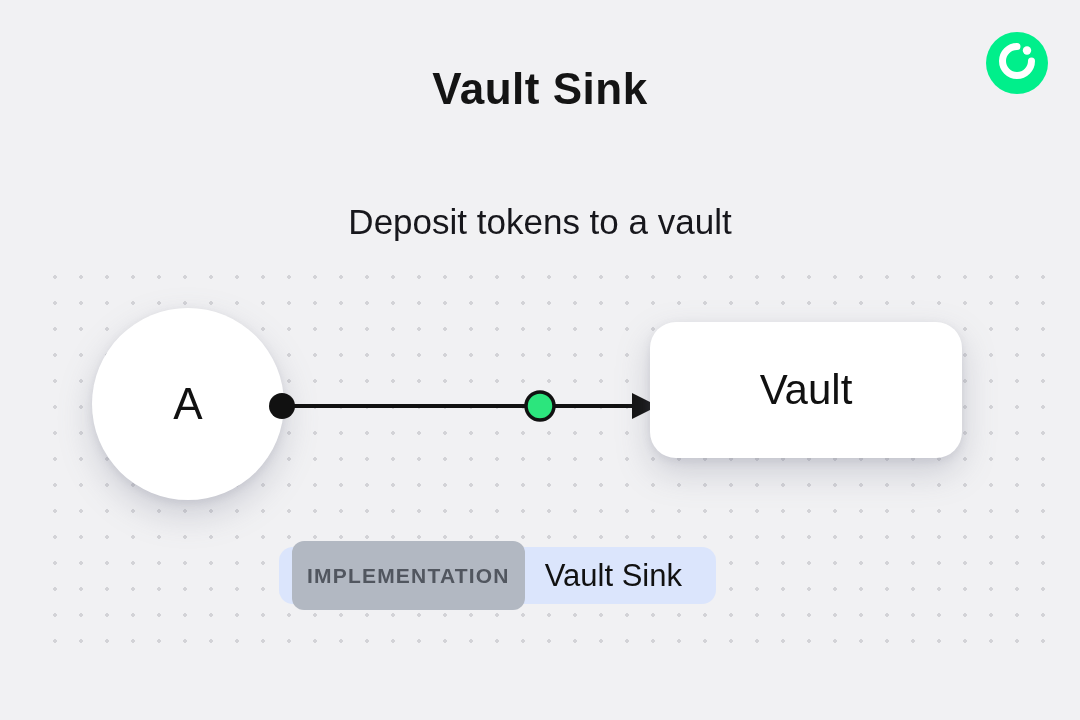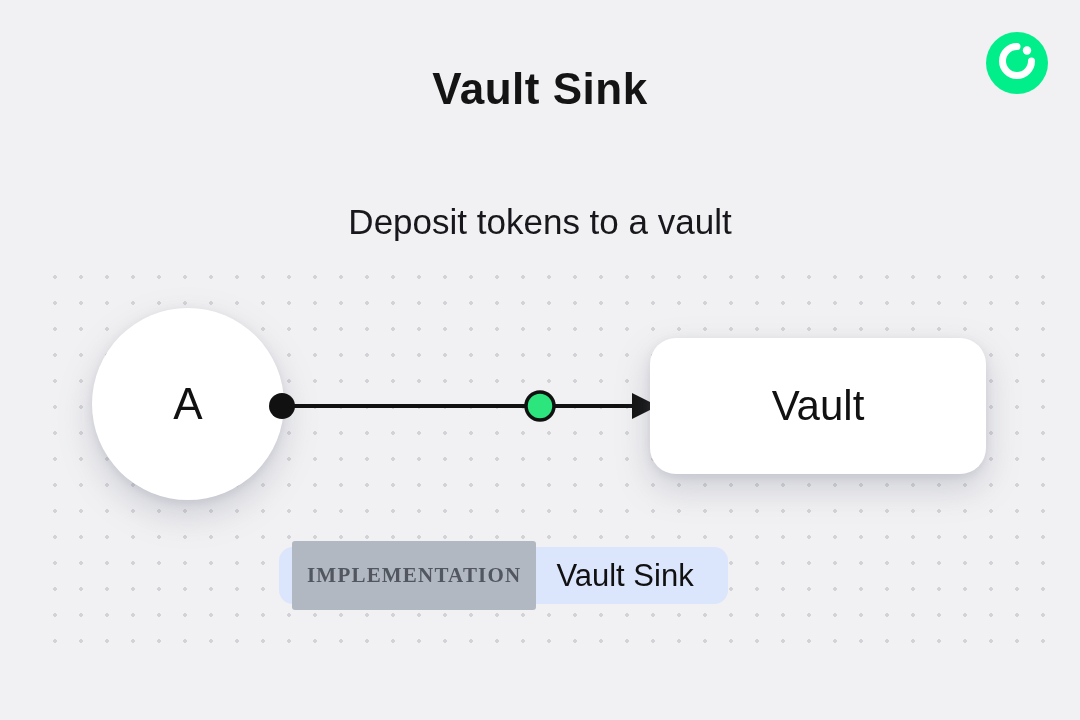--- a/index.html
+++ b/index.html
@@ -57,22 +57,22 @@
       box-shadow: 0 14px 34px rgba(110,115,135,.28), 0 3px 8px rgba(110,115,135,.14);
       display: flex;
       align-items: center;
       justify-content: center;
       font-size: 44px;
       font-weight: 400;
       color: #111;
     }
     .vault-box {
       position: absolute;
-      left: 650px; top: 338px;
-      width: 336px; height: 136px;
+      left: 650px; top: 322px;
+      width: 312px; height: 136px;
       border-radius: 26px;
       background: #ffffff;
       box-shadow: 0 14px 34px rgba(110,115,135,.28), 0 3px 8px rgba(110,115,135,.14);
       display: flex;
       align-items: center;
       justify-content: center;
       font-size: 42px;
       font-weight: 400;
       color: #111;
     }
@@ -88,27 +88,26 @@
       border-radius: 14px;
       background: #dbe5fc;
       display: flex;
       align-items: center;
       gap: 20px;
       padding: 0 30px 0 13px;
     }
     .impl-pill {
       background: #b2b8c2;
       color: #51565f;
-      border-radius: 3px;
+      border-radius: 12px;
       font-size: 21px;
       font-weight: 700;
       letter-spacing: 1.2px;
       padding: 24px 15px;
       line-height: 1;
-      font-family: Liberation Serif, serif;
     }
     .impl-text {
       font-size: 31px;
       font-weight: 400;
       color: #111;
       padding-right: 4px;
     }
   </style>
 </head>
 <body>

